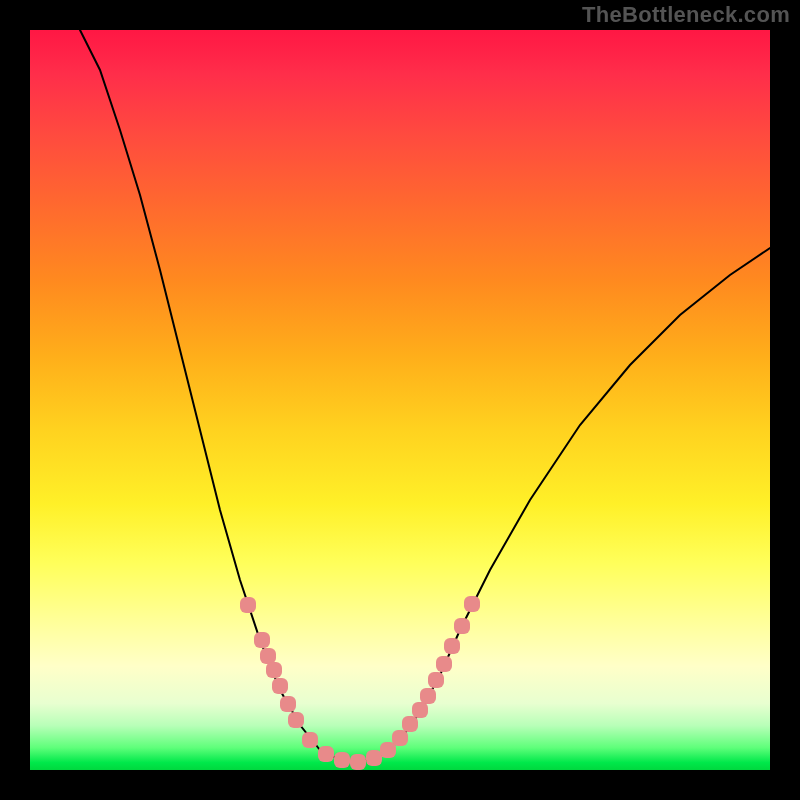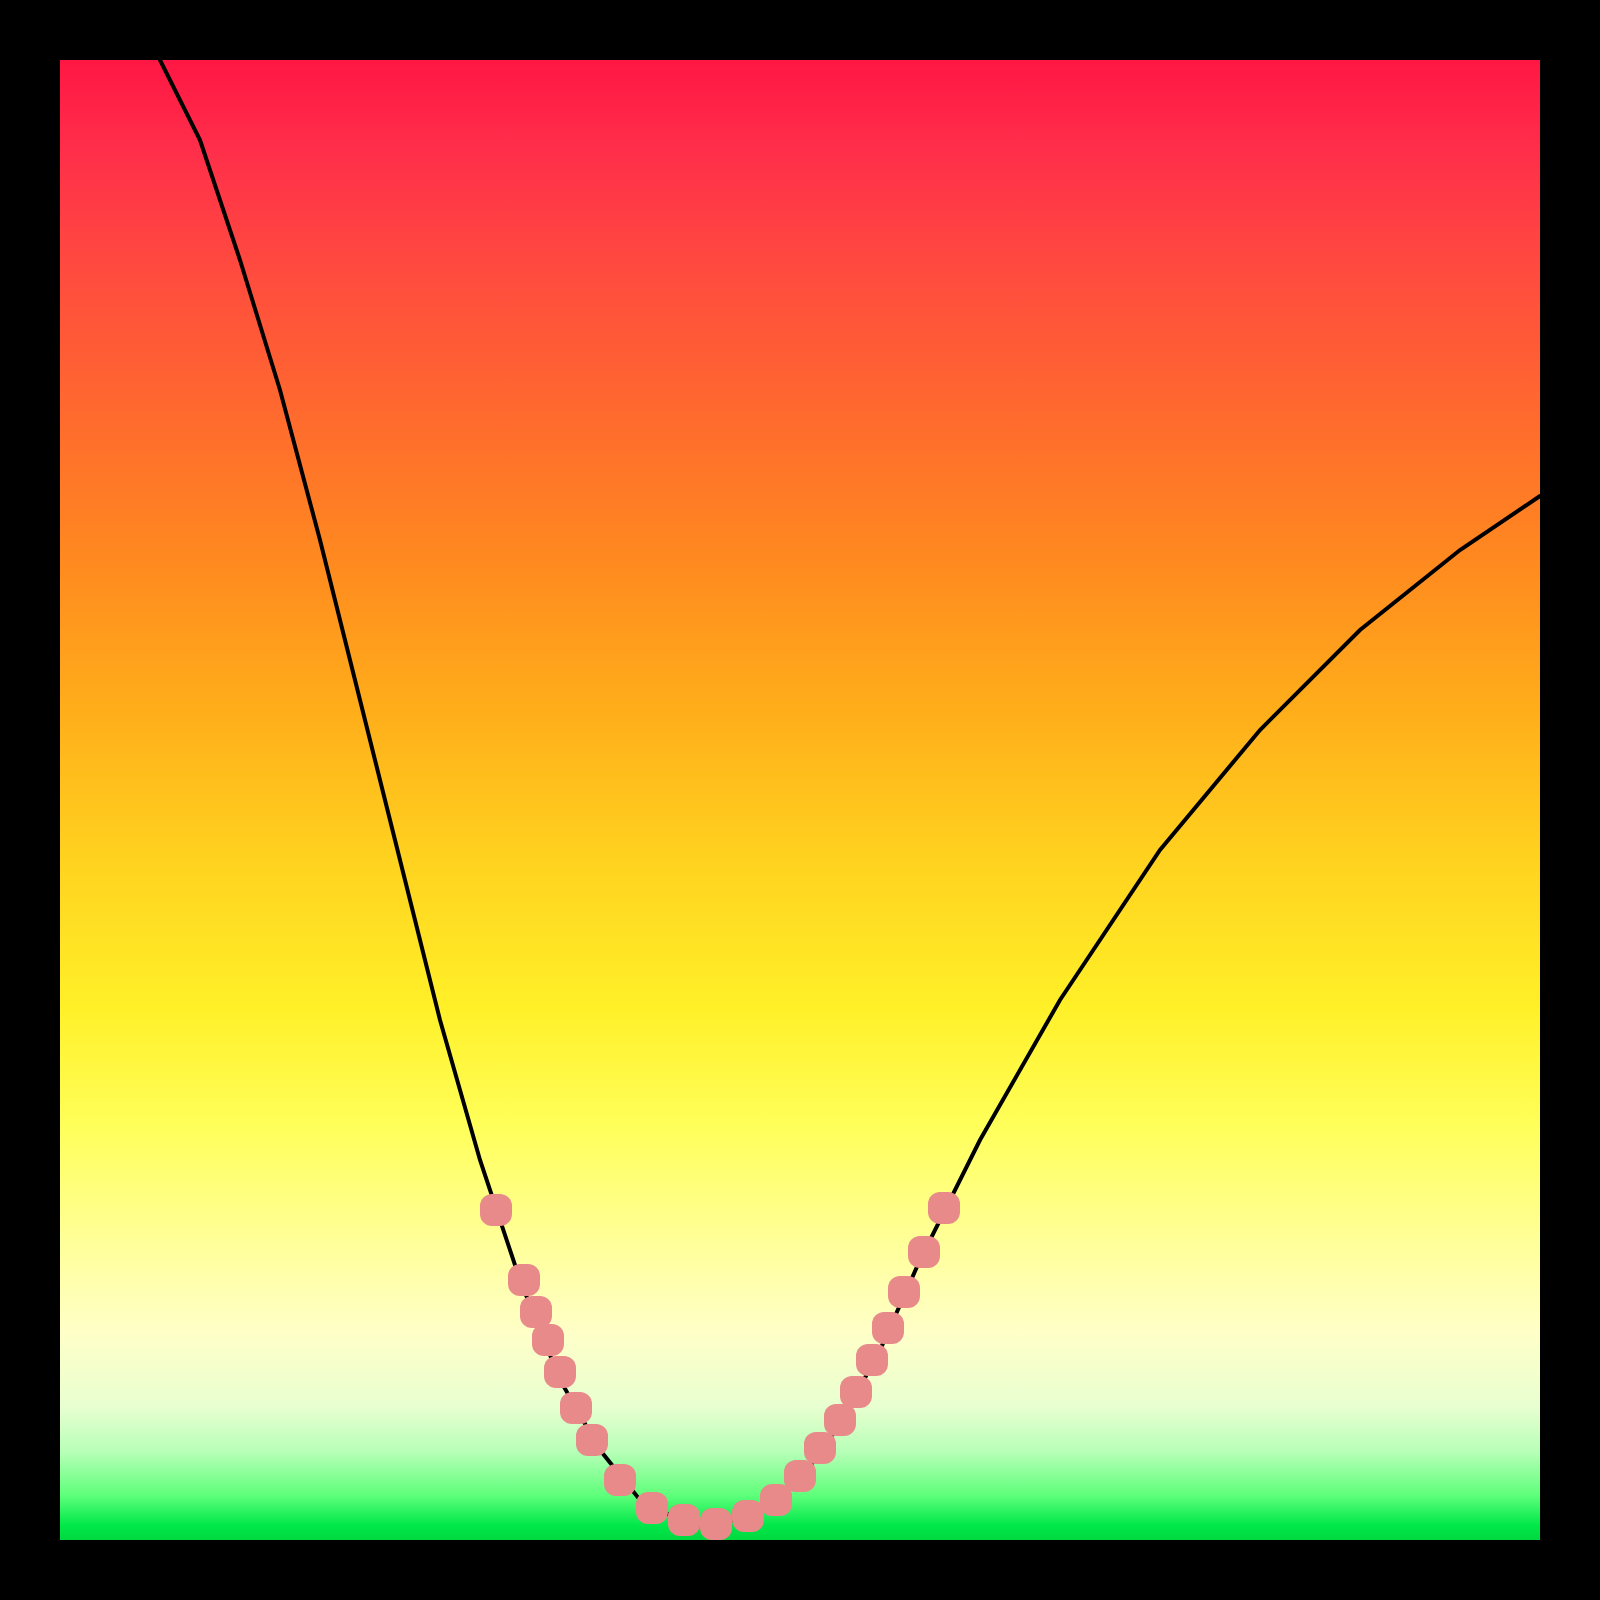--- a/index.html
+++ b/index.html
@@ -90,13 +90,14 @@
           <rect x="382" y="672" width="16" height="16" rx="6" ry="6" fill="#e88a8a"></rect>
           <rect x="390" y="658" width="16" height="16" rx="6" ry="6" fill="#e88a8a"></rect>
           <rect x="398" y="642" width="16" height="16" rx="6" ry="6" fill="#e88a8a"></rect>
           <rect x="406" y="626" width="16" height="16" rx="6" ry="6" fill="#e88a8a"></rect>
           <rect x="414" y="608" width="16" height="16" rx="6" ry="6" fill="#e88a8a"></rect>
           <rect x="424" y="588" width="16" height="16" rx="6" ry="6" fill="#e88a8a"></rect>
           <rect x="434" y="566" width="16" height="16" rx="6" ry="6" fill="#e88a8a"></rect>
         </g>
     </svg>
   </div>
+  <div class="watermark">TheBottleneck.com</div>
 </div>
 
 </body></html>

